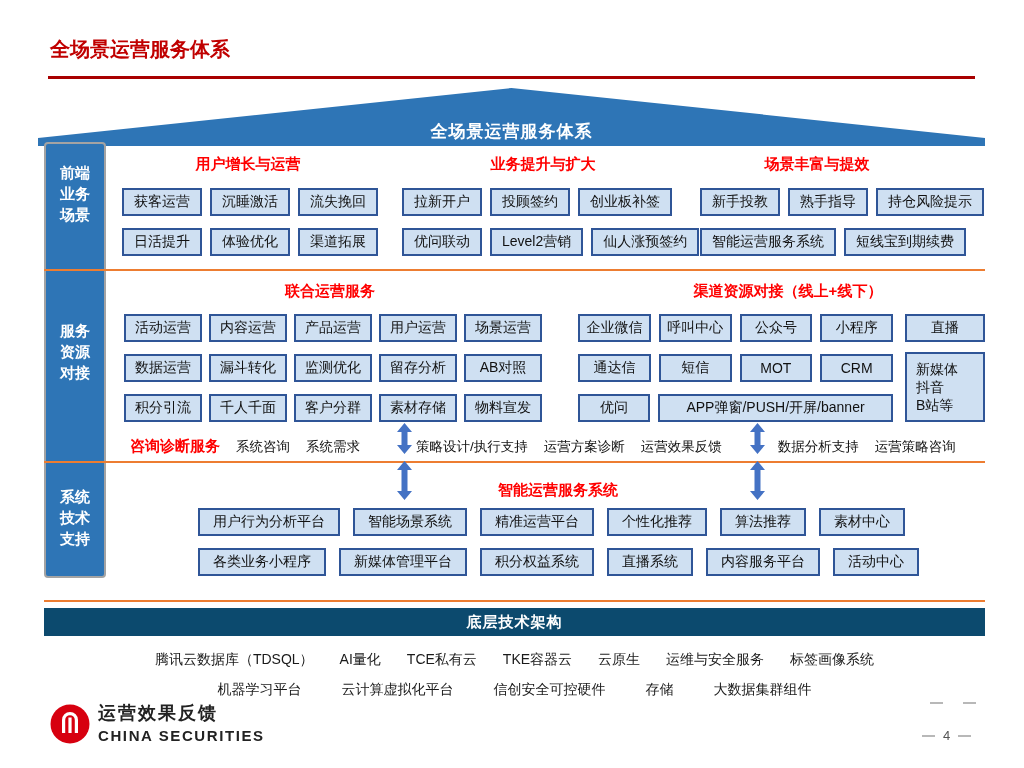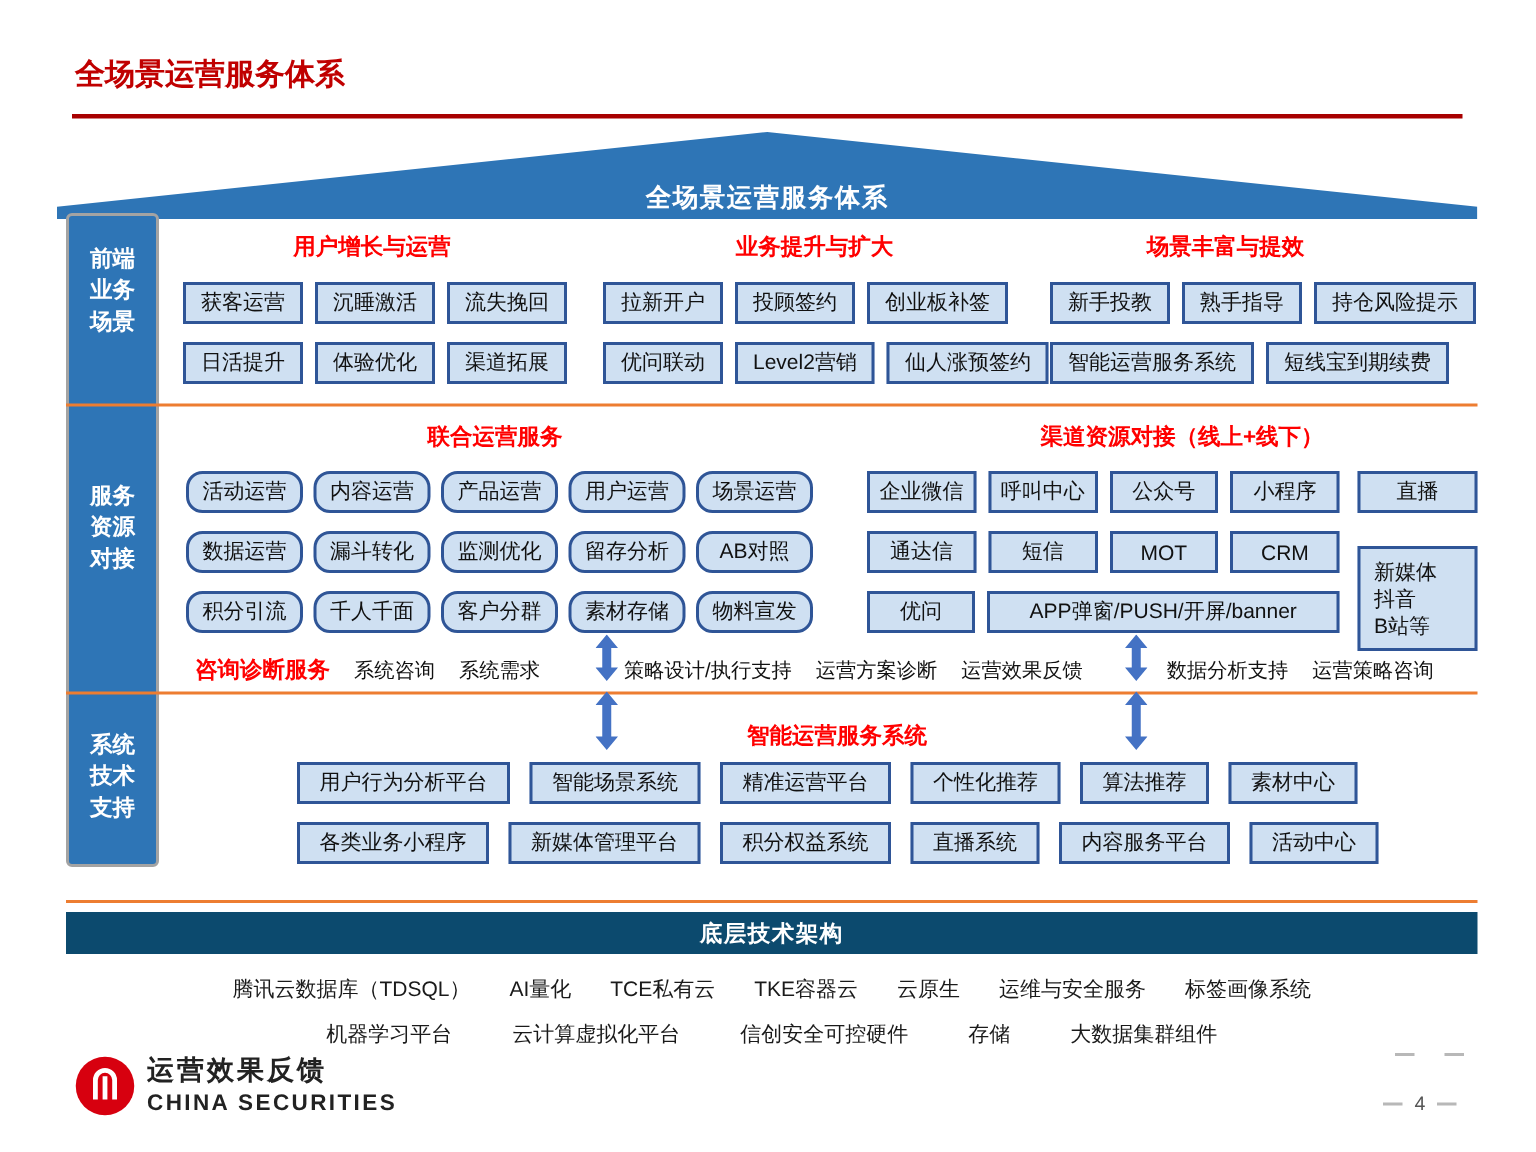--- a/index.html
+++ b/index.html
@@ -36,30 +36,30 @@
   
   .brow{display:flex;gap:8px;margin-bottom:12px;}
   .box{height:28px;background:#cfe0f2;border:2px solid #2f5597;box-sizing:border-box;
        display:flex;align-items:center;justify-content:center;padding:0 10px;
        font-size:14px;color:#111;white-space:nowrap;}
   .grp{position:absolute;}
   .fg1{left:122px;top:188px}.fg2{left:402px;top:188px}.fg3{left:700px;top:188px}
 
   .joint{left:124px;top:314px}
   .joint .brow{gap:7px;}
-  .joint .box{min-width:78px;padding:0 8px;border-radius:11px;}
+  .joint .box{min-width:78px;padding:0 8px;}
 
   .channels{left:578px;top:314px;width:407px;display:flex;gap:12px;}
   .ch-left{flex:1;}
   .ch-left .brow{gap:8px;}
   .ch-left .box{flex:1;padding:0 4px;}
   .ch-left .yw{flex:0 0 72px;}
   .ch-right{width:80px;}
   .ch-right .box{width:80px;box-sizing:border-box;}
-  .tallbox{height:70px;margin-top:22px;justify-content:flex-start;padding:0 9px;
+  .tallbox{height:70px;margin-top:10px;justify-content:flex-start;padding:0 9px;
            white-space:pre-line;line-height:1.3;text-align:left;}
 
   
   .consult{position:absolute;left:130px;top:437px;display:flex;align-items:center;gap:16px;
            white-space:nowrap;font-size:13.5px;color:#111;}
   .consult .lbl{color:#ff0000;font-weight:700;font-size:15px;}
   .sp{display:inline-block;width:24px;}
 
   
   .varrow{position:absolute;}

